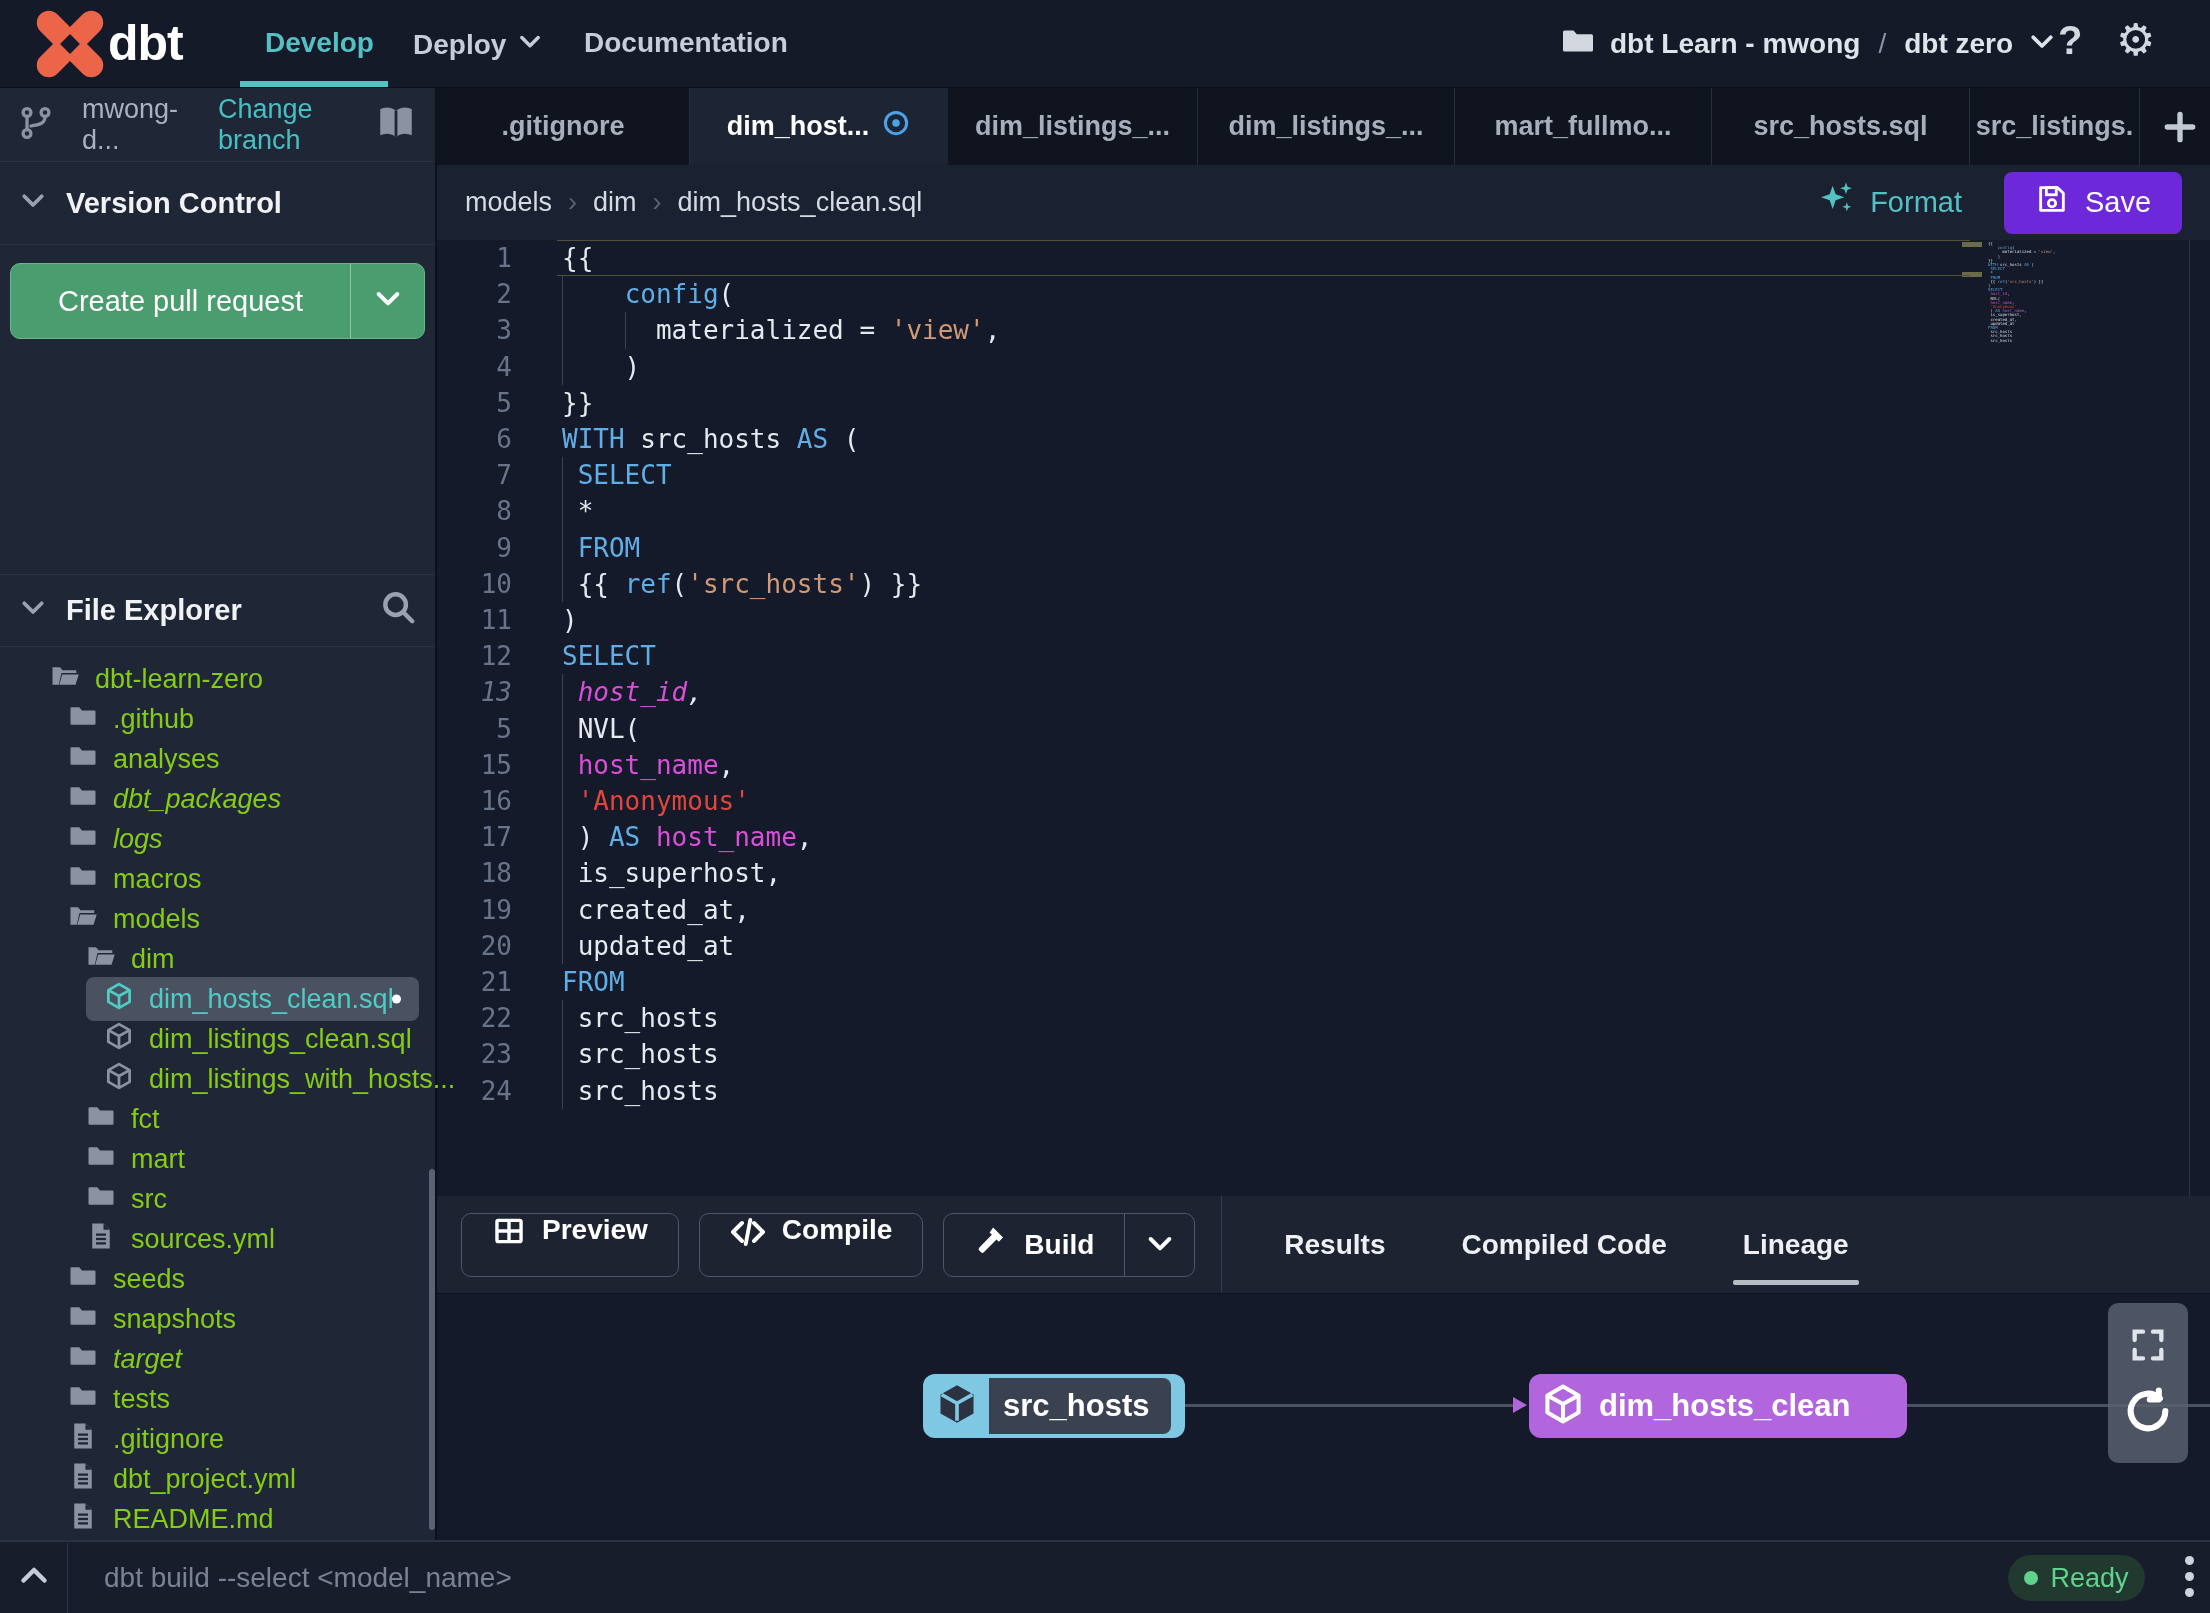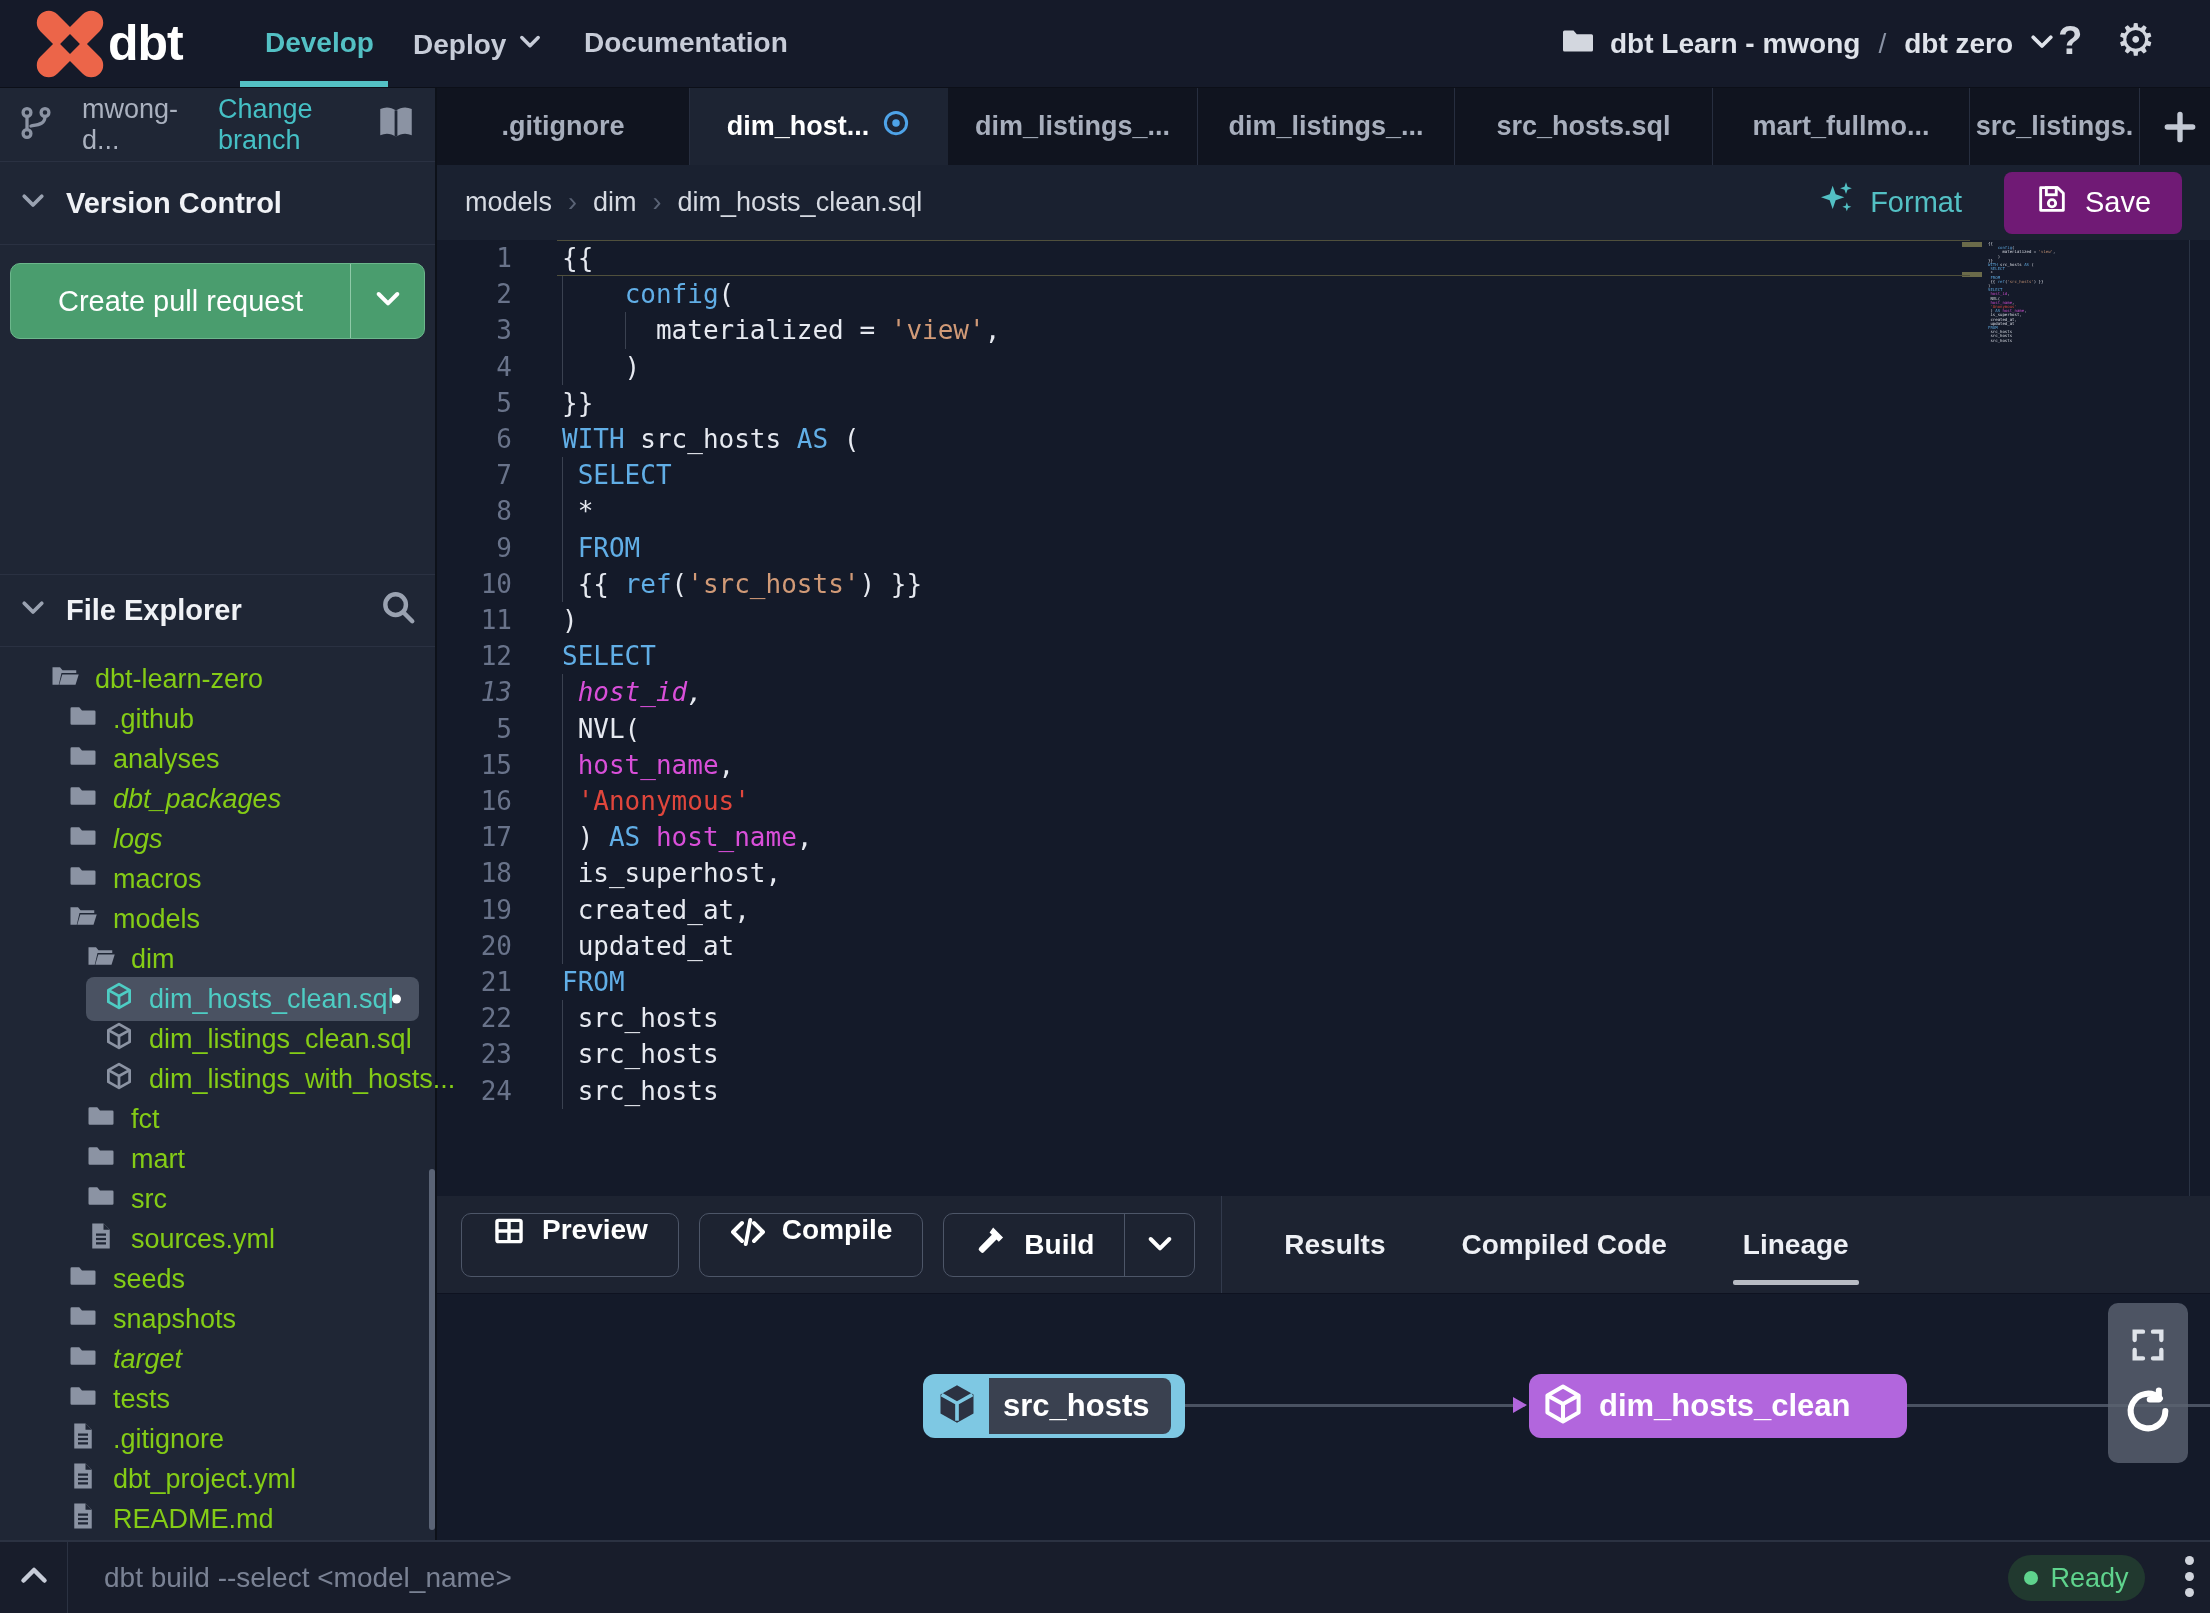--- a/index.html
+++ b/index.html
@@ -77,21 +77,21 @@
   .tab.active { background:#1d2433; color:#ffffff; border-right:none; }
   .tab-plus { margin-left:auto; width:60px; display:flex; align-items:center; justify-content:center;
               color:#c3c9d4; font-size:46px; font-weight:bold; cursor:pointer; }
 
   
   .crumbbar { height:75px; background:#1a2130; display:flex; align-items:center; padding:0 28px; }
   .crumb { color:#d6dae2; font-size:27px; }
   .crumb-sep { color:#5a6375; font-size:27px; margin:0 16px; }
   .format-btn { margin-left:auto; display:flex; align-items:center; gap:14px; color:#53c0c4;
                 font-size:29px; background:none; border:none; cursor:pointer; }
-  .save-btn { margin-left:42px; width:178px; height:62px; background:#701a75; border:none;
+  .save-btn { margin-left:42px; width:178px; height:62px; background:#6d28d9; border:none;
               border-radius:8px; color:#ffffff; font-size:29px; display:flex; align-items:center;
               justify-content:center; gap:16px; cursor:pointer; }
 
   
   .editor { position:relative; height:956px; background:#141a29; overflow:hidden; }
   .code-line { position:absolute; left:0; right:0; height:36.2px; white-space:pre;
                font-family:"DejaVu Sans Mono", monospace; font-size:26px; line-height:36.2px; }
   .gutter-num { position:absolute; left:0; width:75px; text-align:right; color:#69738a; }
   .code-text { position:absolute; left:125px; }
   .line-hl { position:absolute; left:120px; right:240px; top:0; height:100%;
@@ -414,25 +414,25 @@
                   <circle cx="12" cy="12" r="8.5" stroke="#4ea3e8" stroke-width="2.4"></circle>
                   <circle cx="12" cy="12" r="3" fill="#4ea3e8"></circle>
                 </svg></span></span>
           </div>
           <div class="tab" style="width: 250px;">
             <span>dim_listings_...</span>
           </div>
           <div class="tab" style="width: 257px;">
             <span>dim_listings_...</span>
           </div>
+          <div class="tab" style="width: 257px;">
+            <span>mart_fullmo...</span>
+          </div>
           <div class="tab" style="width: 258px;">
             <span>src_hosts.sql</span>
-          </div>
-          <div class="tab" style="width: 257px;">
-            <span>mart_fullmo...</span>
           </div>
           <div class="tab" style="width: 170px;">
             <span>src_listings.</span>
           </div>
           <div class="tab-plus">
             <span style="display:inline-block;width:38px;height:38px;">
               <svg viewBox="0 0 24 24" stroke="#c3c9d4" stroke-width="3.4" stroke-linecap="round">
                 <path d="M12 4v16M4 12h16"></path>
               </svg>
             </span>

